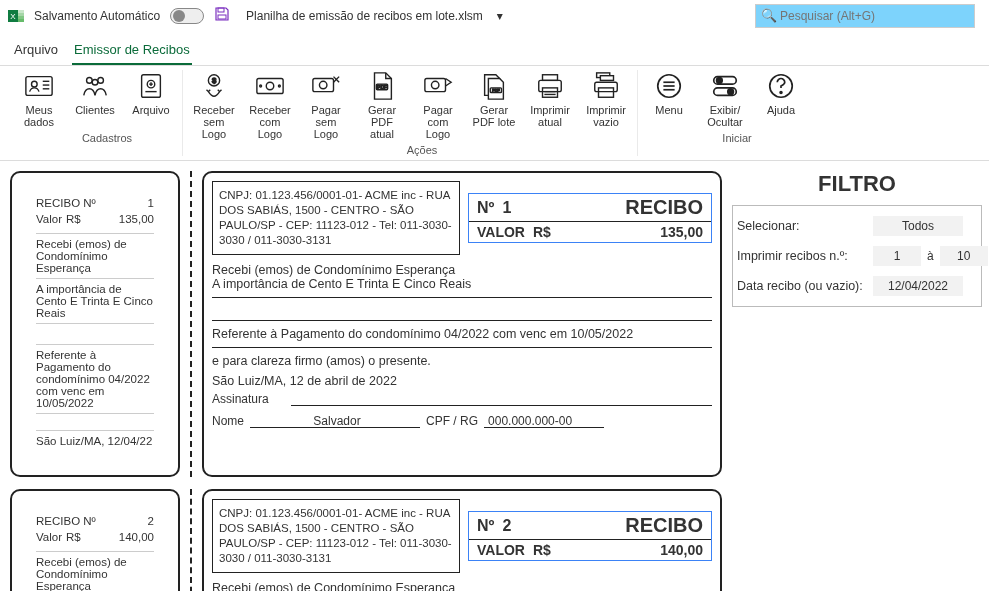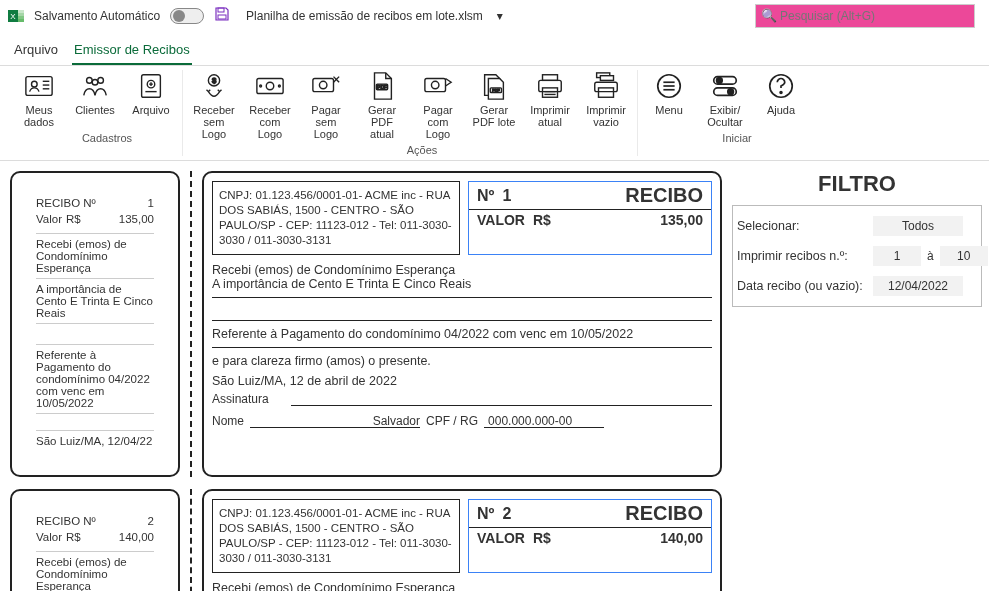--- a/index.html
+++ b/index.html
@@ -8,21 +8,21 @@
 
 .titlebar { display: flex; align-items: center; padding: 4px 8px; gap: 10px; }
 .excel-icon { width: 16px; height: 16px; }
 .autosave-label { font-size: 12px; }
 .autosave-toggle { width: 34px; height: 16px; border: 1px solid #888; border-radius: 8px; position: relative; background: #eee; }
 .autosave-toggle::after { content: ""; position: absolute; width: 12px; height: 12px; border-radius: 50%; background: #888; left: 2px; top: 1px; }
 .save-icon { color: #7b2fbf; font-size: 16px; }
 .filename { font-size: 12px; margin-left: 6px; }
 .filename-drop { margin-left: 4px; }
 .search-box { margin-left: auto; width: 220px; margin-right: 6px; }
-.search-box input { width: 100%; border: 1px solid #ccc; padding: 4px 6px 4px 24px; font-size: 12px; background: #ec4899; }
+.search-box input { width: 100%; border: 1px solid #ccc; padding: 4px 6px 4px 24px; font-size: 12px; background: #7dd3fc; }
 .search-wrap { position: relative; }
 .search-wrap .mag { position: absolute; left: 6px; top: 4px; color: #777; font-size: 13px; }
 
 
 .tabs { display: flex; gap: 12px; padding: 6px 12px 0 12px; border-bottom: 1px solid #dcdcdc; }
 .tab { font-size: 13px; padding: 4px 2px 6px 2px; cursor: pointer; }
 .tab.active { color: #0b6b3a; border-bottom: 2px solid #0b6b3a; font-weight: 400; }
 
 
 .ribbon { display: flex; border-bottom: 1px solid #dcdcdc; padding: 4px 8px; }
@@ -38,21 +38,21 @@
 .content { display: flex; padding: 10px; gap: 10px; align-items: flex-start; }
 .left-col { width: 720px; display: flex; flex-direction: column; gap: 12px; }
 .receipt-row { display: flex; gap: 10px; }
 .stub { width: 170px; border: 2px solid #222; border-radius: 10px; padding: 24px; font-size: 11.5px; }
 .stub-sep { border-left: 2px dashed #222; width: 0; }
 .stub .hdr { display: flex; justify-content: space-between; margin-bottom: 4px; }
 .stub .valrow { display: flex; justify-content: space-between; margin-bottom: 8px; gap: 4px; }
 .stub .line { border-bottom: 1px solid #ccc; height: 1px; margin: 4px 0; }
 .stub .txt { margin: 4px 0; }
 .big { width: 520px; border: 2px solid #222; border-radius: 10px; padding: 8px; font-size: 12px; }
-.big-head { display: flex; gap: 8px; }
+.big-head { display: flex; gap: 8px; align-items: center; }
 .company-box { border: 1px solid #222; flex: 1; padding: 6px; font-size: 11.5px; line-height: 1.3; }
 .num-box { border: 1px solid #3b82f6; width: 244px; }
 .num-box .row1 { display: flex; align-items: center; padding: 2px 8px; font-weight: bold; font-size: 16px; gap: 8px; }
 .num-box .row1 .recibo { flex: 1; text-align: right; font-size: 20px; }
 .num-box .row2 { display: flex; align-items: center; padding: 2px 8px; font-weight: bold; font-size: 14px; gap: 8px; border-top: 1px solid #222; }
 .num-box .row2 .v { margin-left: auto; }
 .big .bodytxt { margin-top: 8px; font-size: 12.5px; }
 .big .uline { border-bottom: 1px solid #222; height: 1px; margin: 6px 0; }
 .big .sigrow { display: flex; gap: 22px; margin-top: 4px; }
 .big .sigrow .lab { font-size: 12px; }
@@ -333,21 +333,21 @@
           <div>Referente à Pagamento do condomínimo 04/2022 com venc em 10/05/2022</div>
           <div class="uline"></div>
           <div>e para clareza firmo (amos) o presente.</div>
           <div style="margin-top:6px">São Luiz/MA, 12 de abril de 2022</div>
           <div class="sigrow">
               <span class="lab">Assinatura</span>
               <span class="ul"></span>
             </div>
           <div class="nomerow">
             <span class="lab">Nome</span>
-            <span class="ul" style="width:170px; text-align:right; padding-left:4px">Salvador</span>
+            <span class="ul" style="width:170px; text-align:center; padding-left:4px">Salvador</span>
             <span class="lab">CPF / RG</span>
             <span class="ul" style="width:120px; text-align:left; padding-left:4px">000.000.000-00</span>
           </div>
         </div>
       </div>
     </div>
 
     <div class="receipt-row">
       <div class="stub" style="min-height:110px">
         <div class="hdr">

